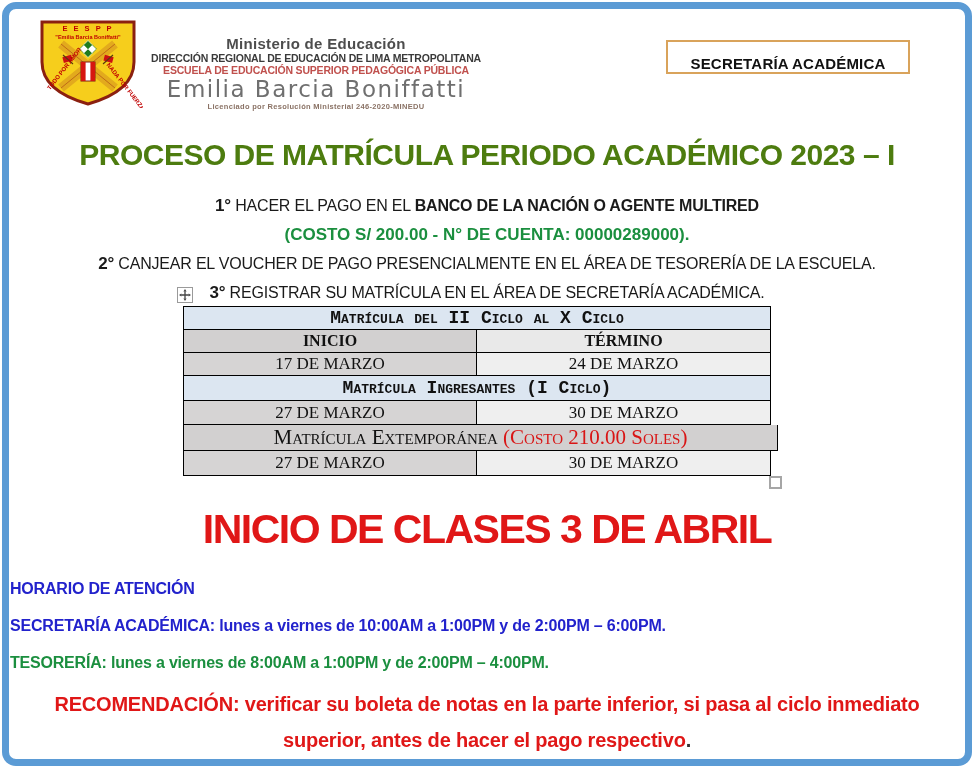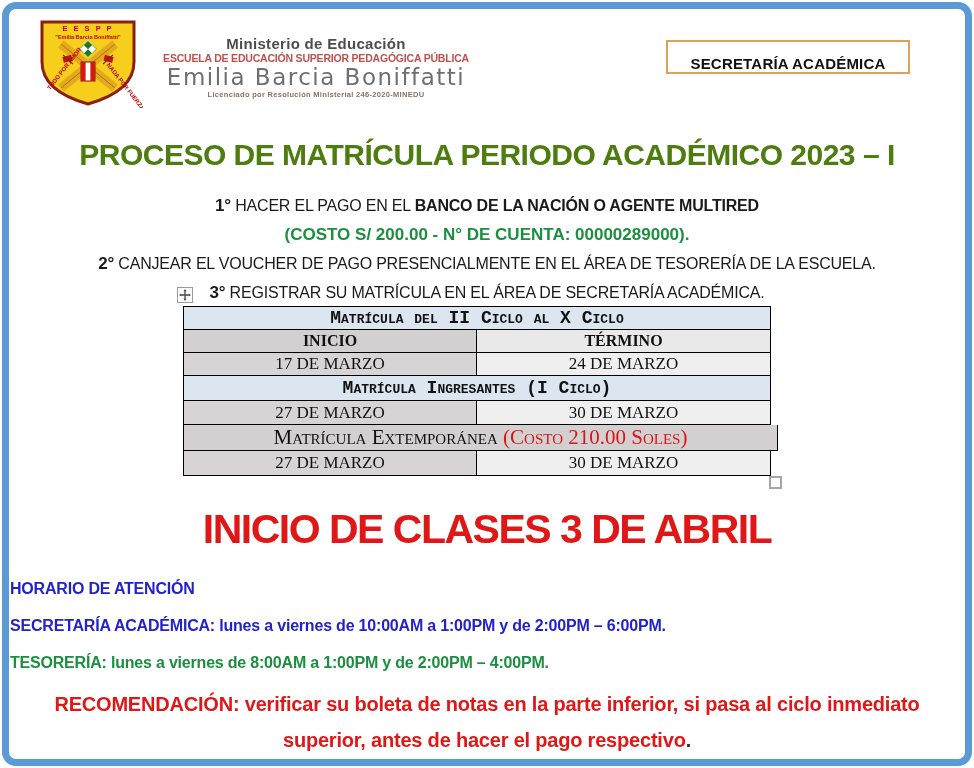--- a/index.html
+++ b/index.html
@@ -122,20 +122,21 @@
         <rect x="48" y="44" width="4.6" height="19" fill="#d6160f"></rect>
         <rect x="57.4" y="44" width="4.6" height="19" fill="#d6160f"></rect>
       </g>
       <text transform="rotate(-52 24 60)" x="10" y="62" font-size="6" font-weight="bold" fill="#c00000">TODO POR AMOR</text>
       <text transform="rotate(52 86 60)" x="68" y="62" font-size="6" font-weight="bold" fill="#c00000">NADA POR FUERZA</text>
     </svg>
   </div>
 
   <div class="letterhead">
     <div class="lh-ministry">Ministerio de Educación</div>
+    <div class="lh-direction">DIRECCIÓN REGIONAL DE EDUCACIÓN DE LIMA METROPOLITANA</div>
     <div class="lh-school">ESCUELA DE EDUCACIÓN SUPERIOR PEDAGÓGICA PÚBLICA</div>
     <div class="lh-name">Emilia Barcia Boniffatti</div>
     <div class="lh-license">Licenciado por Resolución Ministerial 246-2020-MINEDU</div>
   </div>
 
   <div class="badge">
     <span>SECRETARÍA ACADÉMICA</span>
   </div>
 
   <h1 class="title">PROCESO DE MATRÍCULA PERIODO ACADÉMICO 2023 – I</h1>

